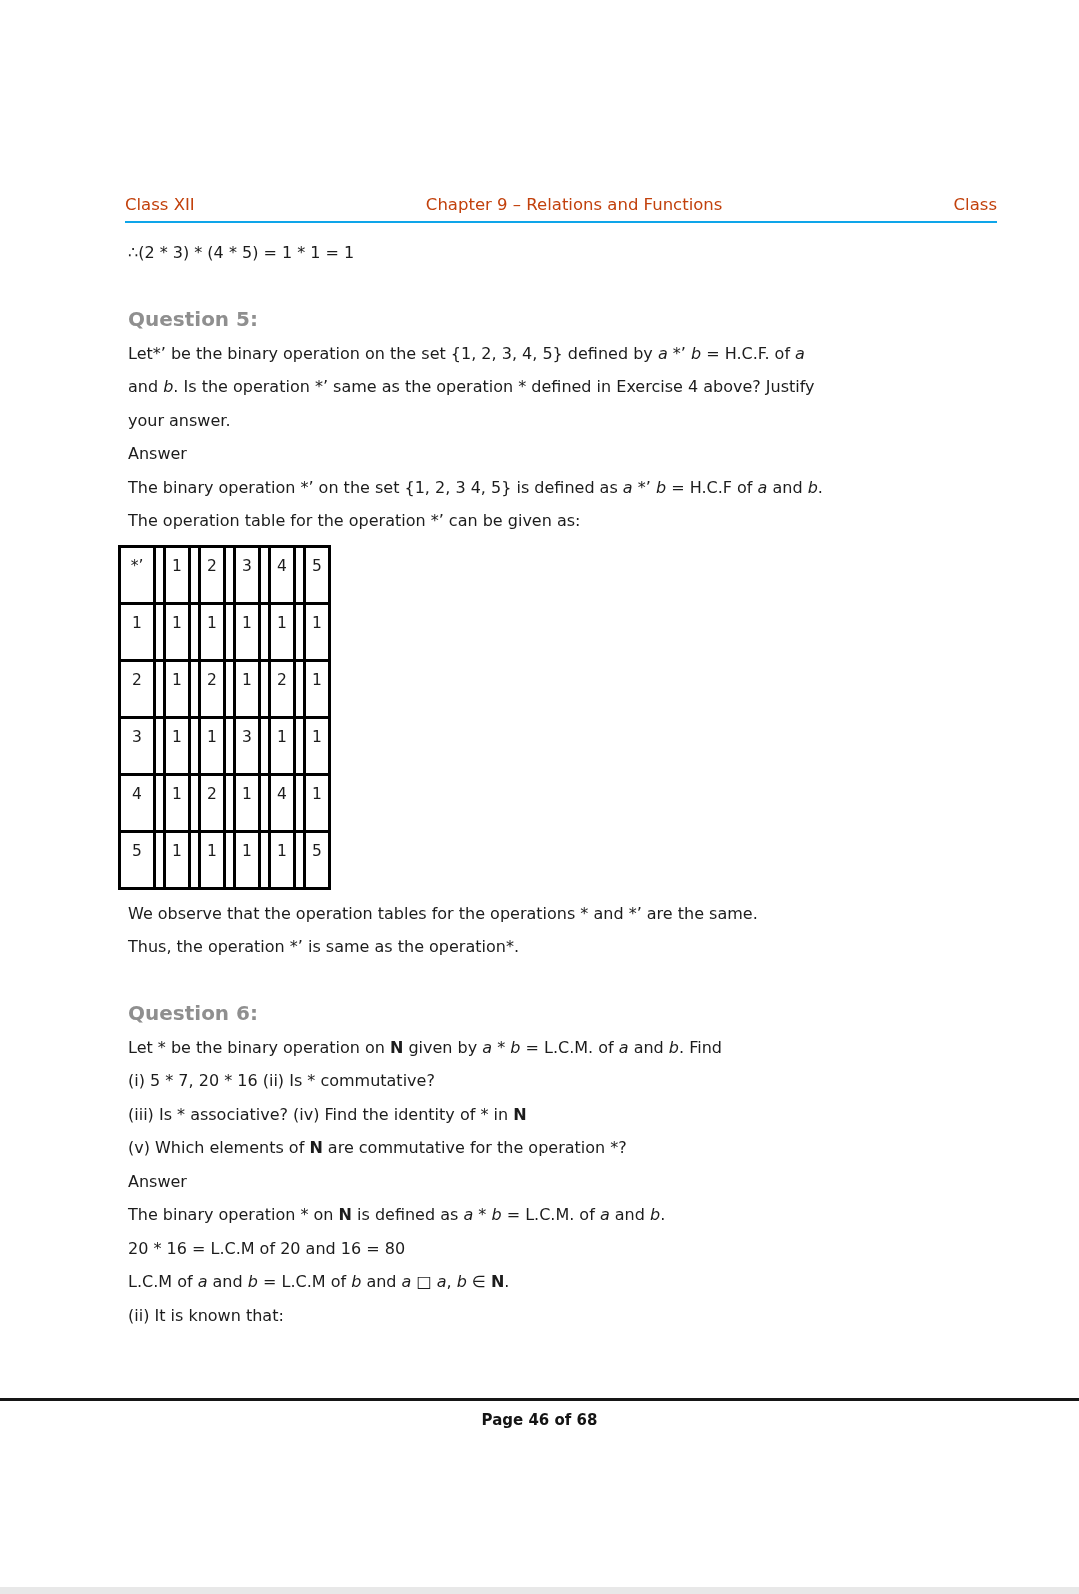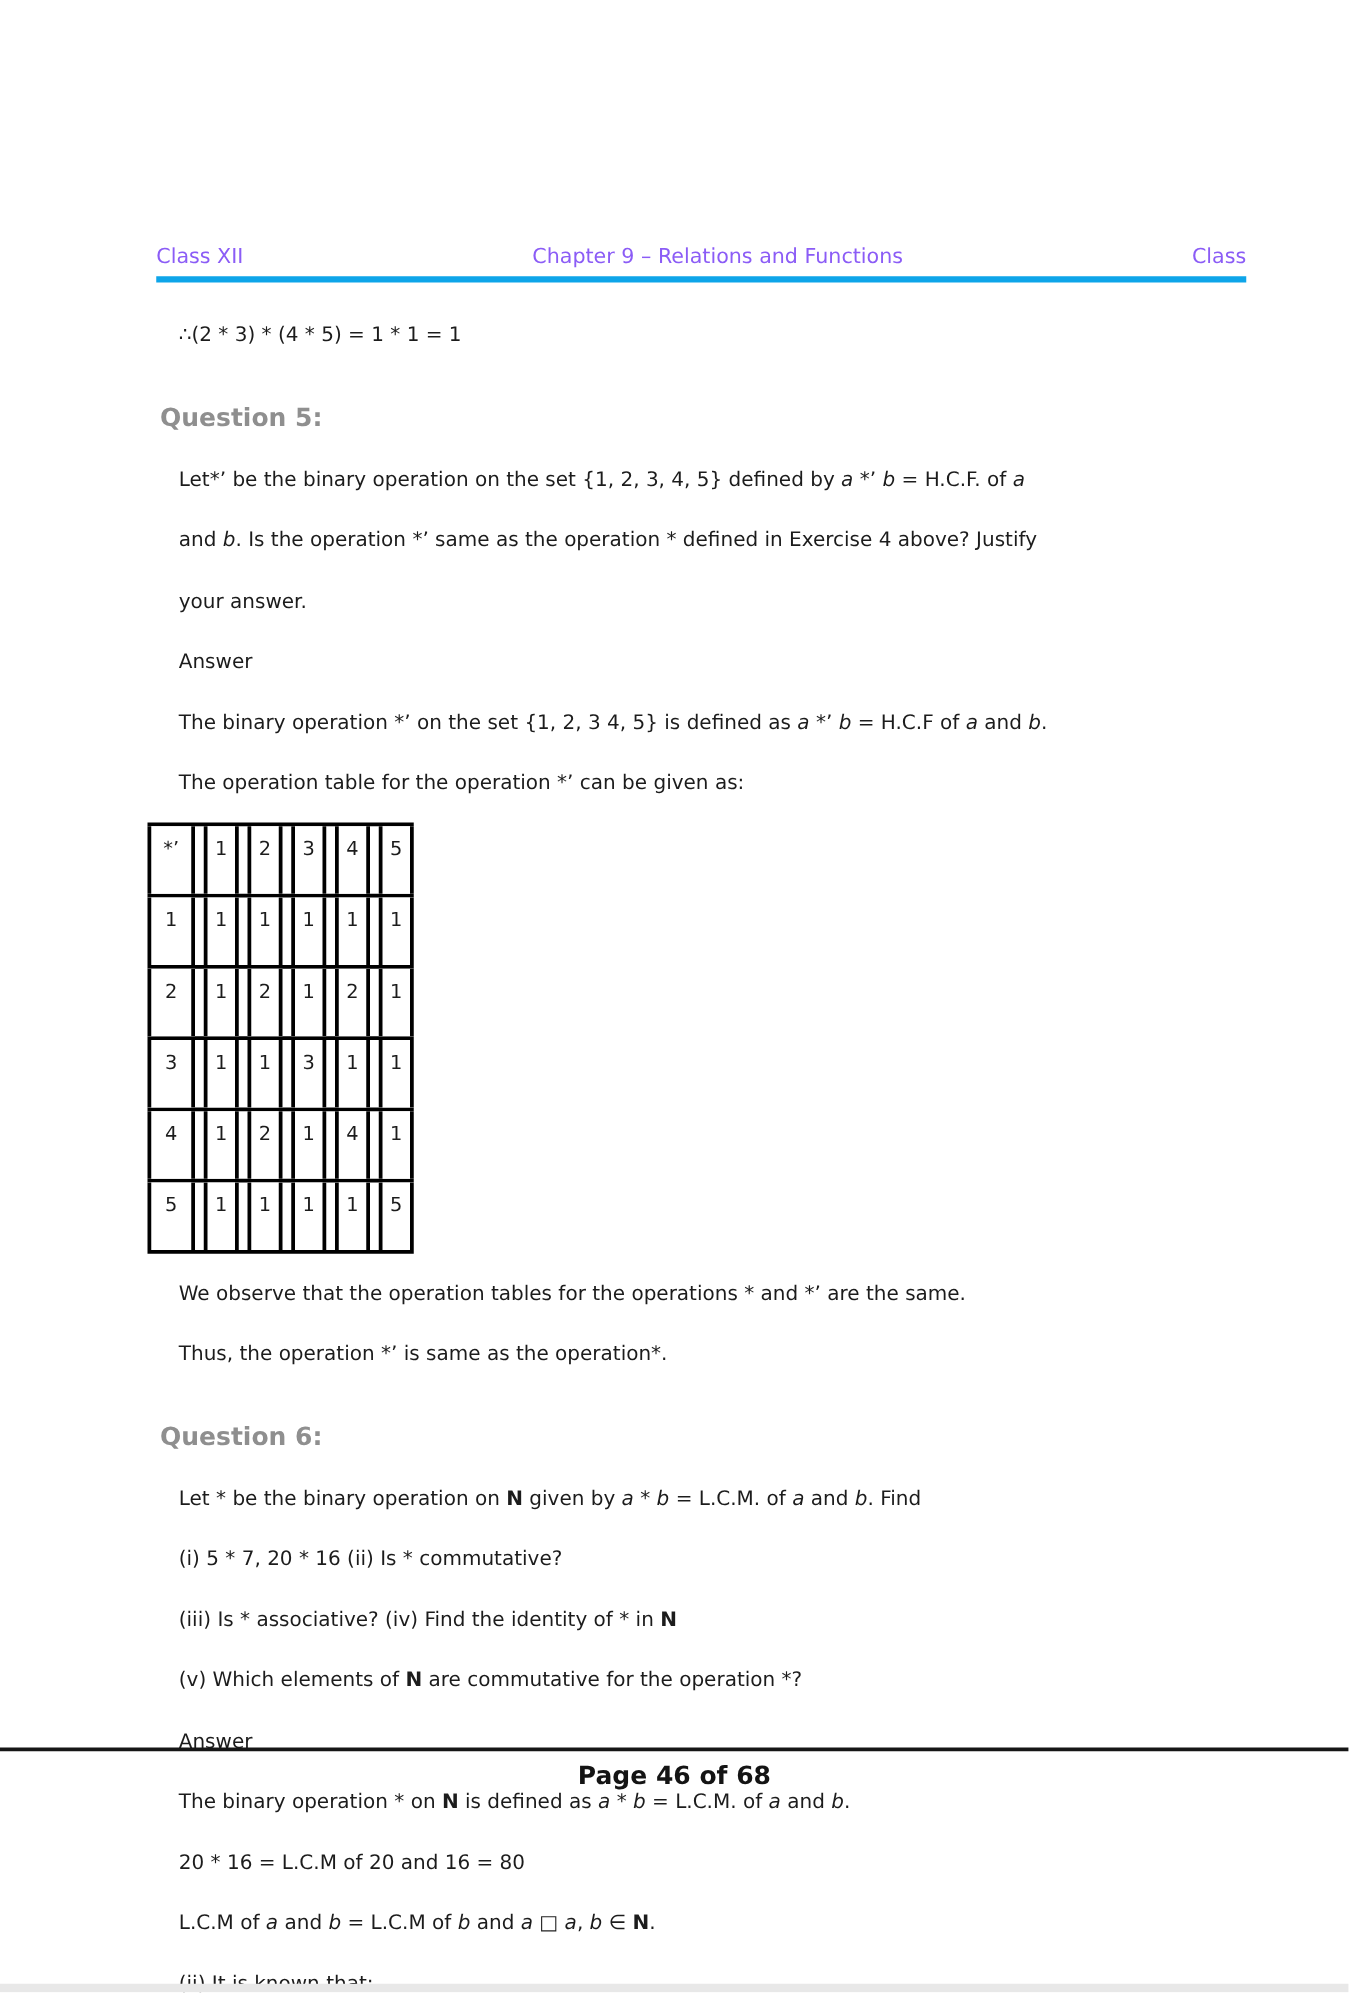--- a/index.html
+++ b/index.html
@@ -11,36 +11,36 @@
     font-family: "DejaVu Sans", "Liberation Sans", sans-serif;
     color: #1c1c1c;
     overflow: hidden;
   }
   .doc-header {
     position: absolute;
     top: 188px;
     left: 125px;
     width: 872px;
     height: 33px;
-    border-bottom: 5px solid #0ea5e9;
+    border-bottom: 2px solid #0ea5e9;
     display: flex;
     justify-content: space-between;
     align-items: center;
     font-size: 16.5px;
-    color: #8b5cf6;
+    color: #c2410c;
   }
   .doc-content {
     position: absolute;
     top: 236px;
     left: 128px;
     width: 885px;
     font-size: 16px;
   }
   .line {
-    margin: 15px;
+    margin: 0;
     line-height: 33.5px;
     white-space: pre;
   }
   .q-title {
     margin: 33.5px 0 0 0;
     line-height: 33.5px;
     font-size: 20px;
     font-weight: bold;
     color: #8f8f8f;
   }
@@ -78,21 +78,21 @@
     width: 1079px;
     height: 0;
     border-top: 3px solid #161616;
   }
   .footer-text {
     position: absolute;
     top: 1405px;
     left: 0;
     width: 1079px;
     text-align: center;
-    font-size: 20px;
+    font-size: 15px;
     font-weight: bold;
     color: #141414;
     line-height: 30px;
   }
   .bottom-strip {
     position: absolute;
     left: 0;
     bottom: 0;
     width: 1079px;
     height: 7px;

